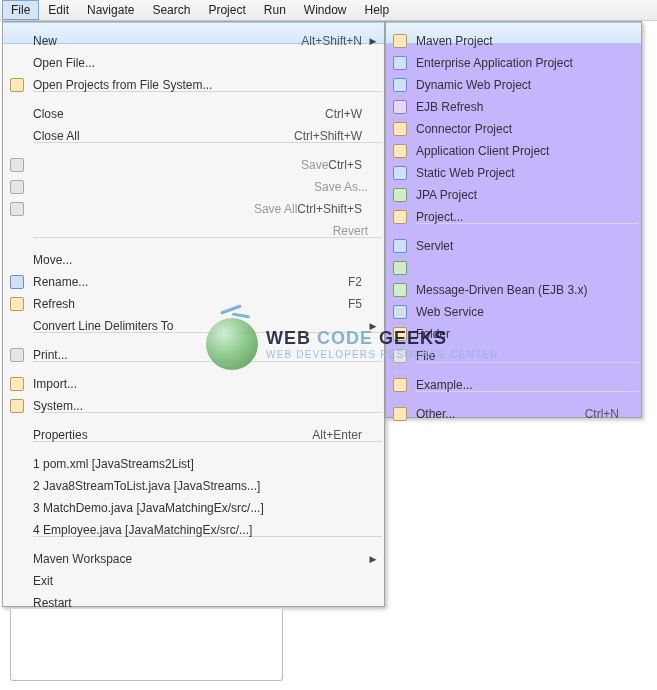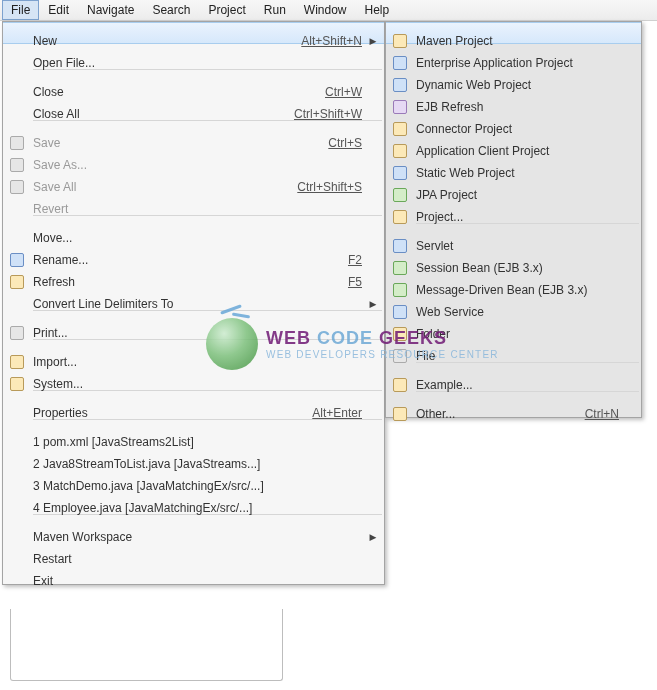--- a/index.html
+++ b/index.html
@@ -44,43 +44,43 @@
     height: 22px;
     padding: 16px 6px 0 4px;
     color: #333;
   }
   .row.hl {
     background: linear-gradient(#eaf3fd,#d6e8fb);
     border-top: 1px solid #a8cdee;
     border-bottom: 1px solid #a8cdee;
     height: 22px;
   }
-  .row.disabled { color: #9a9a9a; }
+  .row.disabled { color: #9a9a9a; text-align: right; }
   .icon {
     width: 20px;
     height: 16px;
     display: flex;
     align-items: center;
     justify-content: center;
     flex-shrink: 0;
   }
   .label { flex: 1; padding-left: 6px; }
-  .accel { color: #555; padding-right: 6px; text-decoration: underline; }
+  .accel { color: #555; padding-right: 6px; }
   .arrow { width: 10px; text-align: center; font-size: 9px; color: #444; }
   .sep {
     height: 1px;
     margin: 3px 2px 3px 30px;
     background: #d6d6d6;
   }
   .submenu {
     position: absolute;
     top: 21px;
     left: 385px;
     width: 257px;
-    background: #e5e5e5;
+    background: #c4b5fd;
     border: 1px solid #a4a4a4;
     box-shadow: 2px 2px 4px rgba(0,0,0,0.25);
   }
   .panel-outline {
     position: absolute;
     top: 609px;
     left: 10px;
     width: 273px;
     height: 72px;
     border: 1px solid #bdbdbd;
@@ -108,21 +108,21 @@
   .wm-ball::before, .wm-ball::after {
     content:"";
     position:absolute;
     background:#6aa8d8;
     height:3px;
     border-radius:2px;
   }
   .wm-ball::before { width: 22px; top:-10px; left:14px; transform:rotate(-20deg);}
   .wm-ball::after { width: 18px; top:-4px; left:26px; transform:rotate(10deg);}
   .wm-text .t1 { font-size: 18px; font-weight: 600; letter-spacing: 1px; color:#6ea9d6; }
-  .wm-text .t1 .g { color:#701a75;margin-top:19px; }
+  .wm-text .t1 .g { color:#0f172a;margin-top:19px; }
   .wm-text .t2 { font-size: 10px; letter-spacing: 1.2px; color:#8ab7db; }
   
   .ic {
     width:14px;height:14px;border:1px solid #b89a5a;background:#fce9b8;border-radius:2px;
   }
   .ic.blue{border-color:#6a8ec4;background:#cfe1f7;}
   .ic.gray{border-color:#aaa;background:#e6e6e6;}
   .ic.green{border-color:#6aa85a;background:#d4edc8;}
   .ic.purple{border-color:#9a7ab8;background:#e6d9f4;}
 </style>
@@ -145,20 +145,27 @@
     <span class="icon"></span>
     <span class="label">New</span>
     <span class="accel">Alt+Shift+N</span>
     <span class="arrow">▶</span>
   </div>
   <div class="row">
     <span class="icon"></span>
     <span class="label">Open File...</span>
     <span class="arrow"></span>
   </div>
+  <div class="row">
+    <span class="icon">
+        <span class="ic"></span>
+      </span>
+    <span class="label">Open Projects from File System...</span>
+    <span class="arrow"></span>
+  </div>
   <div class="sep"></div>
   <div class="row">
     <span class="icon"></span>
     <span class="label">Close</span>
     <span class="accel">Ctrl+W</span>
       <span class="arrow"></span>
   </div>
   <div class="row">
     <span class="icon"></span>
     <span class="label">Close All</span>
@@ -273,26 +280,26 @@
       <span class="arrow"></span>
     </div>
   <div class="sep"></div>
   <div class="row">
     <span class="icon"></span>
     <span class="label">Maven Workspace</span>
     <span class="arrow">▶</span>
   </div>
   <div class="row">
       <span class="icon"></span>
+      <span class="label">Exit</span>
+      <span class="arrow"></span>
+    </div>
+  <div class="row">
+      <span class="icon"></span>
       <span class="label">Restart</span>
-      <span class="arrow"></span>
-    </div>
-  <div class="row">
-      <span class="icon"></span>
-      <span class="label">Exit</span>
       <span class="arrow"></span>
     </div>
 </div>
 
 <div class="submenu" id="submenu">
     <div class="row hl">
       <span class="icon">
         <span class="ic"></span>
       </span>
       <span class="label">Maven Project</span>
@@ -359,21 +366,20 @@
       <span class="icon">
         <span class="ic blue"></span>
       </span>
       <span class="label">Servlet</span>
       <span class="arrow"></span>
     </div>
     <div class="row">
       <span class="icon">
         <span class="ic green"></span>
       </span>
-      <span class="label">Session Bean (EJB 3.x)</span>
       <span class="arrow"></span>
     </div>
     <div class="row">
       <span class="icon">
         <span class="ic green"></span>
       </span>
       <span class="label">Message-Driven Bean (EJB 3.x)</span>
       <span class="arrow"></span>
     </div>
     <div class="row">

